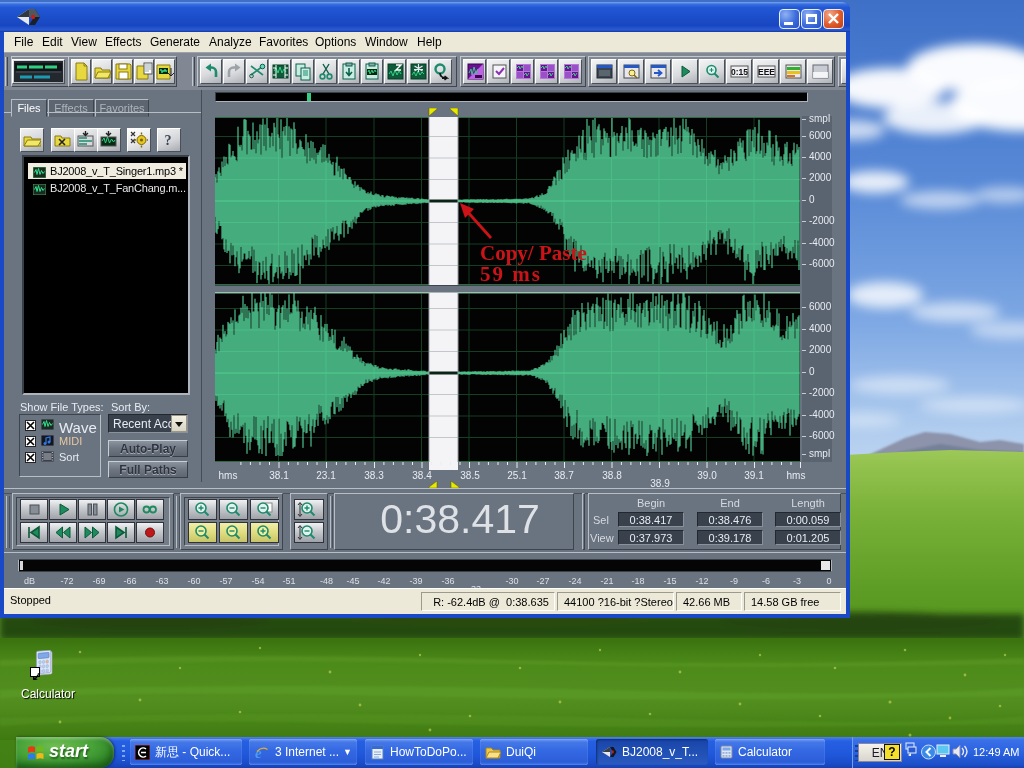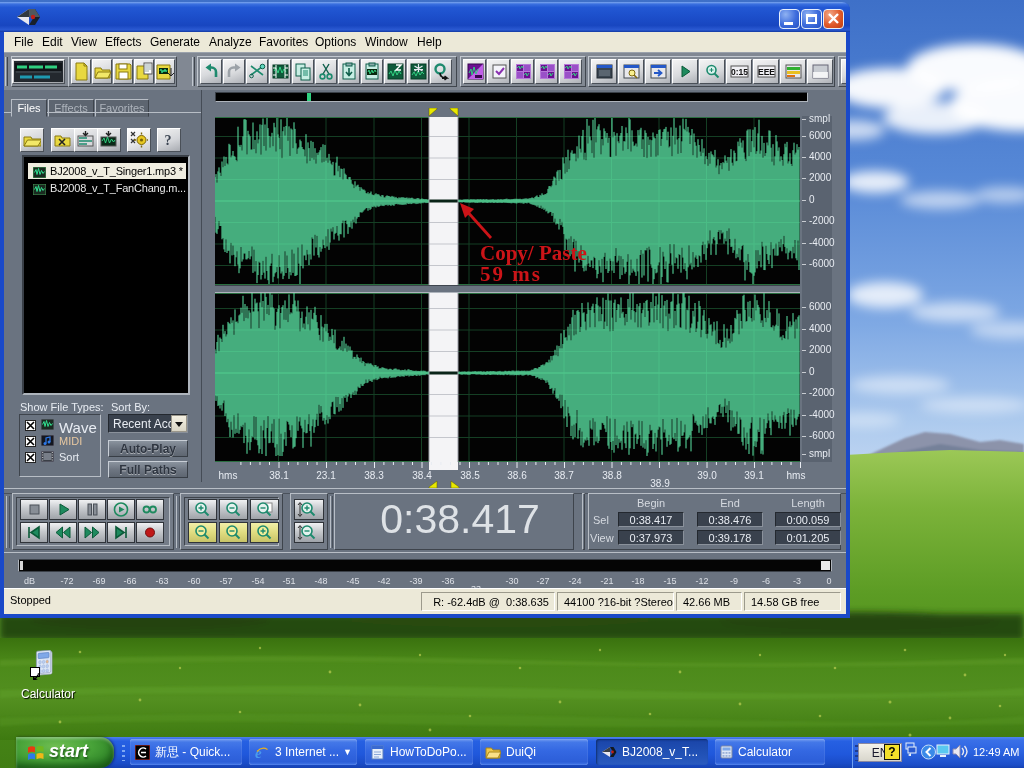--- a/index.html
+++ b/index.html
@@ -702,21 +702,21 @@
             <svg width="588" height="20" viewBox="0 0 588 20" style="position:absolute;left:0;top:0">
               <rect x="214" y="0" width="29" height="8" fill="#F4F4F6"></rect>
               <path d="M64.0 0 V6 M111.5 0 V6 M159.5 0 V6 M207.0 0 V6 M254.5 0 V6 M302.0 0 V6 M349.5 0 V6 M397.0 0 V6 M444.5 0 V6 M492.0 0 V6 M539.5 0 V6 M585.5 0 V6 M54.5 0 V3 M45.0 0 V3 M35.4 0 V3 M25.9 0 V3 M102.0 0 V3 M92.5 0 V3 M82.9 0 V3 M73.4 0 V3 M150.0 0 V3 M140.5 0 V3 M130.9 0 V3 M121.4 0 V3 M197.5 0 V3 M188.0 0 V3 M178.4 0 V3 M168.9 0 V3 M245.0 0 V3 M235.5 0 V3 M225.9 0 V3 M216.4 0 V3 M292.5 0 V3 M283.0 0 V3 M273.4 0 V3 M263.9 0 V3 M340.0 0 V3 M330.5 0 V3 M320.9 0 V3 M311.4 0 V3 M387.5 0 V3 M378.0 0 V3 M368.4 0 V3 M358.9 0 V3 M435.0 0 V3 M425.5 0 V3 M415.9 0 V3 M406.4 0 V3 M482.5 0 V3 M473.0 0 V3 M463.4 0 V3 M453.9 0 V3 M530.0 0 V3 M520.5 0 V3 M510.9 0 V3 M501.4 0 V3 M576.0 0 V3 M566.5 0 V3 M556.9 0 V3 M547.4 0 V3 " stroke="#E8ECF2" stroke-width="1"></path>
             </svg>
             <div class="abs" style="left:-2px;top:8px;width:30px;text-align:center">hms</div>
             <div class="abs" style="left:49px;top:8px;width:30px;text-align:center">38.1</div>
             <div class="abs" style="left:96px;top:8px;width:30px;text-align:center">23.1</div>
             <div class="abs" style="left:144px;top:8px;width:30px;text-align:center">38.3</div>
             <div class="abs" style="left:192px;top:8px;width:30px;text-align:center">38.4</div>
             <div class="abs" style="left:240px;top:8px;width:30px;text-align:center">38.5</div>
-            <div class="abs" style="left:287px;top:8px;width:30px;text-align:center">38.6</div>
+            <div class="abs" style="left:287px;top:8px;width:30px;text-align:center">25.1</div>
             <div class="abs" style="left:334px;top:8px;width:30px;text-align:center">38.7</div>
             <div class="abs" style="left:382px;top:8px;width:30px;text-align:center">38.8</div>
             <div class="abs" style="left:430px;top:16px;width:30px;text-align:center">38.9</div>
             <div class="abs" style="left:477px;top:8px;width:30px;text-align:center">39.0</div>
             <div class="abs" style="left:524px;top:8px;width:30px;text-align:center">39.1</div>
             <div class="abs" style="left:566px;top:8px;width:30px;text-align:center">hms</div>
           </div>
           <svg class="abs" width="588" height="9" viewBox="0 0 588 9" style="left:12px;top:390px">
             <path d="M222 8 h-8 v-1 l8 -6 z" fill="#E8E800" stroke="#5A5A00" stroke-width=".5"></path>
             <path d="M236 8 h8 v-1 l-8 -6 z" fill="#E8E800" stroke="#5A5A00" stroke-width=".5"></path>
@@ -868,21 +868,21 @@
           <div id="dbrow" class="abs">
             <span class="abs" style="left:20px;top:2px">dB</span>
             <span class="abs" style="left:51px;top:2px;width:24px;text-align:center">-72</span>
             <span class="abs" style="left:83px;top:2px;width:24px;text-align:center">-69</span>
             <span class="abs" style="left:114px;top:2px;width:24px;text-align:center">-66</span>
             <span class="abs" style="left:146px;top:2px;width:24px;text-align:center">-63</span>
             <span class="abs" style="left:178px;top:2px;width:24px;text-align:center">-60</span>
             <span class="abs" style="left:210px;top:2px;width:24px;text-align:center">-57</span>
             <span class="abs" style="left:242px;top:2px;width:24px;text-align:center">-54</span>
             <span class="abs" style="left:273px;top:2px;width:24px;text-align:center">-51</span>
-            <span class="abs" style="left:305px;top:2px;width:24px;text-align:center">-48</span>
+            <span class="abs" style="left:305px;top:2px;width:24px;text-align:right">-48</span>
             <span class="abs" style="left:337px;top:2px;width:24px;text-align:center">-45</span>
             <span class="abs" style="left:368px;top:2px;width:24px;text-align:center">-42</span>
             <span class="abs" style="left:400px;top:2px;width:24px;text-align:center">-39</span>
             <span class="abs" style="left:432px;top:2px;width:24px;text-align:center">-36</span>
             <span class="abs" style="left:464px;top:10px;width:24px;text-align:left">-33</span>
             <span class="abs" style="left:496px;top:2px;width:24px;text-align:center">-30</span>
             <span class="abs" style="left:527px;top:2px;width:24px;text-align:center">-27</span>
             <span class="abs" style="left:559px;top:2px;width:24px;text-align:center">-24</span>
             <span class="abs" style="left:591px;top:2px;width:24px;text-align:center">-21</span>
             <span class="abs" style="left:622px;top:2px;width:24px;text-align:center">-18</span>

